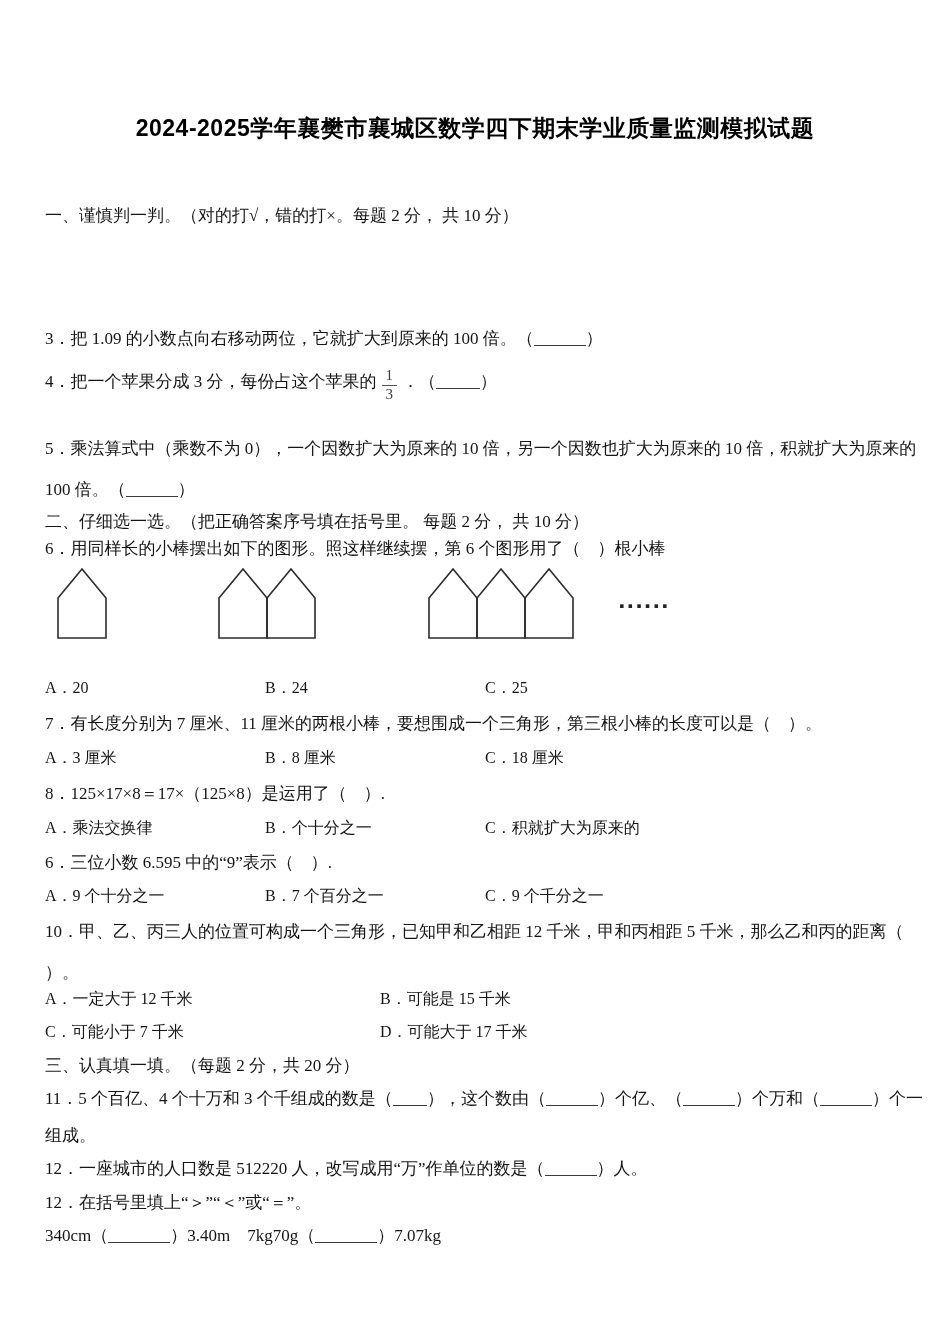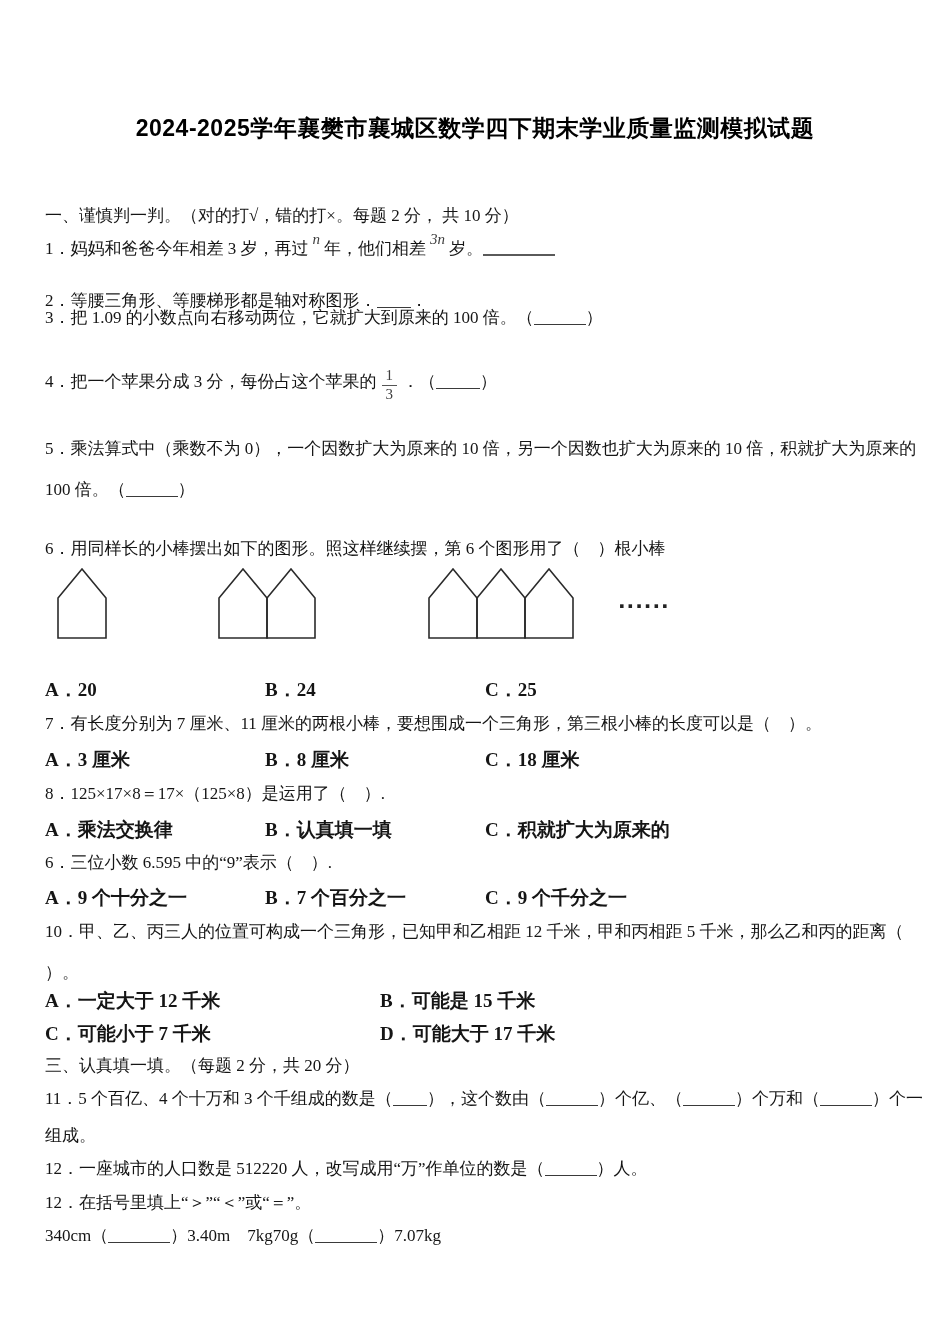--- a/index.html
+++ b/index.html
@@ -18,23 +18,22 @@
     font-weight:bold;font-size:23px;color:#000;
     letter-spacing:0.5px;
   }
   .line{
     position:absolute;left:45px;
     font-size:17px;line-height:1.5;
     white-space:nowrap;
   }
   .opt{
     position:absolute;
-    font-size:19px;line-height:1.5;
+    font-size:16px;line-height:1.5;
     white-space:nowrap;
-    font-weight:bold;
   }
   .blank{
     display:inline-block;
     height:14px;
     border-bottom:1.5px solid #3a3a3a;
     vertical-align:-2px;
   }
   .blank.thick{border-bottom:2px solid #5a5a5a;}
   .w34{width:34px}.w44{width:44px}.w52{width:52px}.w62{width:62px}.w72{width:72px}
   .sup{
@@ -58,41 +57,36 @@
 </style>
 </head>
 <body>
 
 <div class="page">
 
   <div class="title">2024-2025学年襄樊市襄城区数学四下期末学业质量监测模拟试题</div>
 
   <div class="line" style="top:203px">一、谨慎判一判。（对的打√，错的打×。每题 2 分， 共 10 分）</div>
 
-  <div class="line" style="top:236px">
-    <span>1．妈妈和爸爸今年相差 3 岁，再过</span><span class="sup">n</span><span>年，他们相差</span><span class="sup">3n</span><span>岁。</span><span class="blank thick w72"></span>
-  </div>
 
-  <div class="line" style="top:288px">
-    <span>2．等腰三角形、等腰梯形都是轴对称图形．</span><span class="blank w34"></span><span>．</span>
-  </div>
 
-  <div class="line" style="top:305px">
+  <div class="line" style="top:326px">
     <span>3．把 1.09 的小数点向右移动两位，它就扩大到原来的 100 倍。（</span><span class="blank w52"></span><span>）</span>
   </div>
 
   <div class="line" style="top:368px">
     <span>4．把一个苹果分成 3 分，每份占这个苹果的</span><span class="frac"><span class="num">1</span><span class="den">3</span></span><span>．（</span><span class="blank w44"></span><span>）</span>
   </div>
 
   <div class="line" style="top:436px">5．乘法算式中（乘数不为 0），一个因数扩大为原来的 10 倍，另一个因数也扩大为原来的 10 倍，积就扩大为原来的</div>
   <div class="line" style="top:477px">
     <span>100 倍。（</span><span class="blank w52"></span><span>）</span>
   </div>
 
+  <div class="line" style="top:509px">二、仔细选一选。（把正确答案序号填在括号里。 每题 2 分， 共 10 分）</div>
   <div class="line" style="top:536px">6．用同样长的小棒摆出如下的图形。照这样继续摆，第 6 个图形用了（　）根小棒</div>
 
   <div class="figure">
     <svg style="left:57px" width="50" height="74" viewBox="0 0 50 74">
       <path d="M1,72 L1,32 L25,3 L49,32 L49,72 Z" fill="none" stroke="#2b2b2b" stroke-width="1.6"></path>
     </svg>
     <svg style="left:218px" width="98" height="74" viewBox="0 0 98 74">
       <path d="M1,72 L1,32 L25,3 L49,32 L49,72 Z" fill="none" stroke="#2b2b2b" stroke-width="1.6"></path>
       <path d="M49,72 L49,32 L73,3 L97,32 L97,72 Z" fill="none" stroke="#2b2b2b" stroke-width="1.6"></path>
     </svg>
@@ -108,21 +102,21 @@
   <div class="opt" style="top:676px;left:265px">B．24</div>
   <div class="opt" style="top:676px;left:485px">C．25</div>
 
   <div class="line" style="top:711px">7．有长度分别为 7 厘米、11 厘米的两根小棒，要想围成一个三角形，第三根小棒的长度可以是（　）。</div>
   <div class="opt" style="top:746px;left:45px">A．3 厘米</div>
   <div class="opt" style="top:746px;left:265px">B．8 厘米</div>
   <div class="opt" style="top:746px;left:485px">C．18 厘米</div>
 
   <div class="line" style="top:781px">8．125×17×8＝17×（125×8）是运用了（　）.</div>
   <div class="opt" style="top:816px;left:45px">A．乘法交换律</div>
-  <div class="opt" style="top:816px;left:265px">B．认真填一填</div>
+  <div class="opt" style="top:816px;left:265px">B．个十分之一</div>
   <div class="opt" style="top:816px;left:485px">C．积就扩大为原来的</div>
 
   <div class="line" style="top:850px">6．三位小数 6.595 中的“9”表示（　）.</div>
   <div class="opt" style="top:884px;left:45px">A．9 个十分之一</div>
   <div class="opt" style="top:884px;left:265px">B．7 个百分之一</div>
   <div class="opt" style="top:884px;left:485px">C．9 个千分之一</div>
 
   <div class="line" style="top:919px">10．甲、乙、丙三人的位置可构成一个三角形，已知甲和乙相距 12 千米，甲和丙相距 5 千米，那么乙和丙的距离（</div>
   <div class="line" style="top:960px">）。</div>
   <div class="opt" style="top:987px;left:45px">A．一定大于 12 千米</div>

